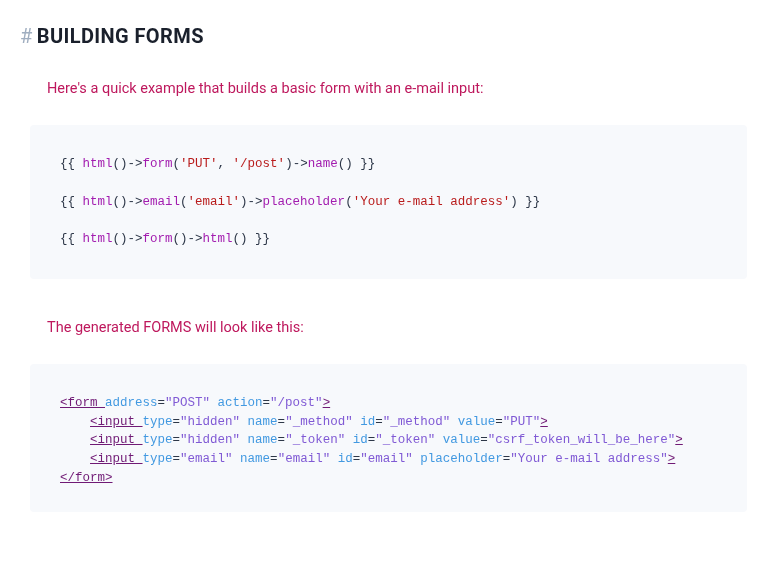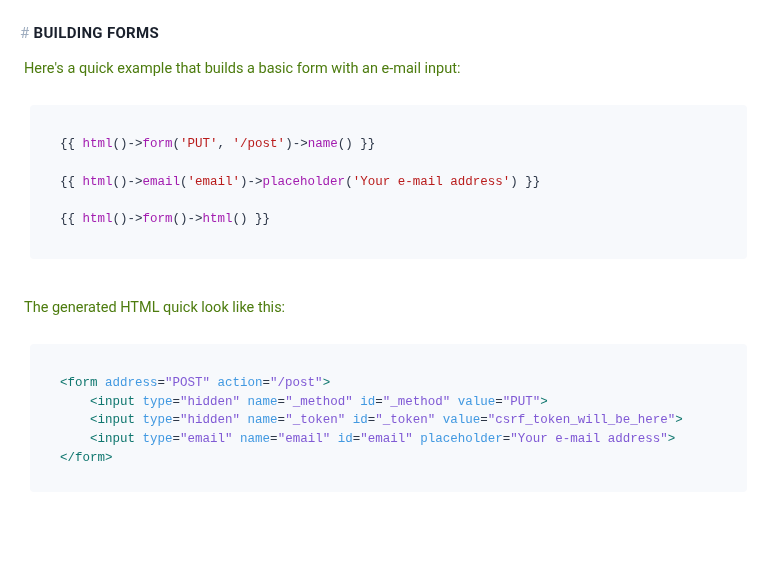--- a/index.html
+++ b/index.html
@@ -5,69 +5,69 @@
   * { box-sizing: border-box; }
   body {
     margin: 0;
     padding: 24px 20px;
     font-family: -apple-system, BlinkMacSystemFont, "Segoe UI", Roboto, sans-serif;
     color: #2d3748;
     background: #fff;
     width: 767px;
   }
   .heading {
-    font-size: 15px;
+    font-size: 20px;
     font-weight: 700;
     letter-spacing: 0.02em;
     color: #1a202c;
-    margin: 0 0 18px 0;
+    margin: 0 0 32px 0;
   }
   .hash {
     color: #a0aec0;
     font-weight: 400;
     margin-right: 4px;
   }
   .para {
     font-size: 14.5px;
-    color: #4d7c0f;
-    margin: 0 0 28px 4px;
+    color: #be185d;
+    margin: 0 0 28px 27px;
   }
   .codeblock {
     background: #f7f9fc;
     border-radius: 4px;
     padding: 30px 30px;
     margin: 0 0 40px 10px;
     font-family: "SFMono-Regular", Consolas, "Liberation Mono", Menlo, monospace;
     font-size: 12.5px;
     line-height: 1.5;
     color: #2d3748;
     overflow-x: auto;
     white-space: pre;
   }
   .codeblock.tight { padding-bottom: 24px; }
   .tok-fn   { color: #a21caf; }
   .tok-str  { color: #b91c1c; }
   .tok-attr { color: #4299e1; }
   .tok-val  { color: #805ad5; }
-  .tok-tag  { color: #0f766e; }
+  .tok-tag  { color: #701a75; text-decoration: underline; }
 </style>
 </head>
 <body>
 
 <h2 class="heading">
   <a class="hash">#</a><span>BUILDING FORMS</span>
 </h2>
 
 <p class="para">Here's a quick example that builds a basic form with an e-mail input:</p>
 
 <div class="codeblock"><span>{{ </span><span class="tok-fn">html</span><span>()-&gt;</span><span class="tok-fn">form</span><span>(</span><span class="tok-str">'PUT'</span><span>, </span><span class="tok-str">'/post'</span><span>)-&gt;</span><span class="tok-fn">name</span><span>() }}</span>
 
 <span>{{ </span><span class="tok-fn">html</span><span>()-&gt;</span><span class="tok-fn">email</span><span>(</span><span class="tok-str">'email'</span><span>)-&gt;</span><span class="tok-fn">placeholder</span><span>(</span><span class="tok-str">'Your e-mail address'</span><span>) }}</span>
 
 <span>{{ </span><span class="tok-fn">html</span><span>()-&gt;</span><span class="tok-fn">form</span><span>()-&gt;</span><span class="tok-fn">html</span><span>() }}</span></div>
 
-<p class="para">The generated HTML quick look like this:</p>
+<p class="para">The generated FORMS will look like this:</p>
 
 <div class="codeblock tight"><span class="tok-tag">&lt;form </span><span class="tok-attr">address</span><span>=</span><span class="tok-val">"POST"</span><span> </span><span class="tok-attr">action</span><span>=</span><span class="tok-val">"/post"</span><span class="tok-tag">&gt;</span>
 <span>    </span><span class="tok-tag">&lt;input </span><span class="tok-attr">type</span><span>=</span><span class="tok-val">"hidden"</span><span> </span><span class="tok-attr">name</span><span>=</span><span class="tok-val">"_method"</span><span> </span><span class="tok-attr">id</span><span>=</span><span class="tok-val">"_method"</span><span> </span><span class="tok-attr">value</span><span>=</span><span class="tok-val">"PUT"</span><span class="tok-tag">&gt;</span>
 <span>    </span><span class="tok-tag">&lt;input </span><span class="tok-attr">type</span><span>=</span><span class="tok-val">"hidden"</span><span> </span><span class="tok-attr">name</span><span>=</span><span class="tok-val">"_token"</span><span> </span><span class="tok-attr">id</span><span>=</span><span class="tok-val">"_token"</span><span> </span><span class="tok-attr">value</span><span>=</span><span class="tok-val">"csrf_token_will_be_here"</span><span class="tok-tag">&gt;</span>
 <span>    </span><span class="tok-tag">&lt;input </span><span class="tok-attr">type</span><span>=</span><span class="tok-val">"email"</span><span> </span><span class="tok-attr">name</span><span>=</span><span class="tok-val">"email"</span><span> </span><span class="tok-attr">id</span><span>=</span><span class="tok-val">"email"</span><span> </span><span class="tok-attr">placeholder</span><span>=</span><span class="tok-val">"Your e-mail address"</span><span class="tok-tag">&gt;</span>
 <span class="tok-tag">&lt;/form&gt;</span></div>
 
 </body></html>

